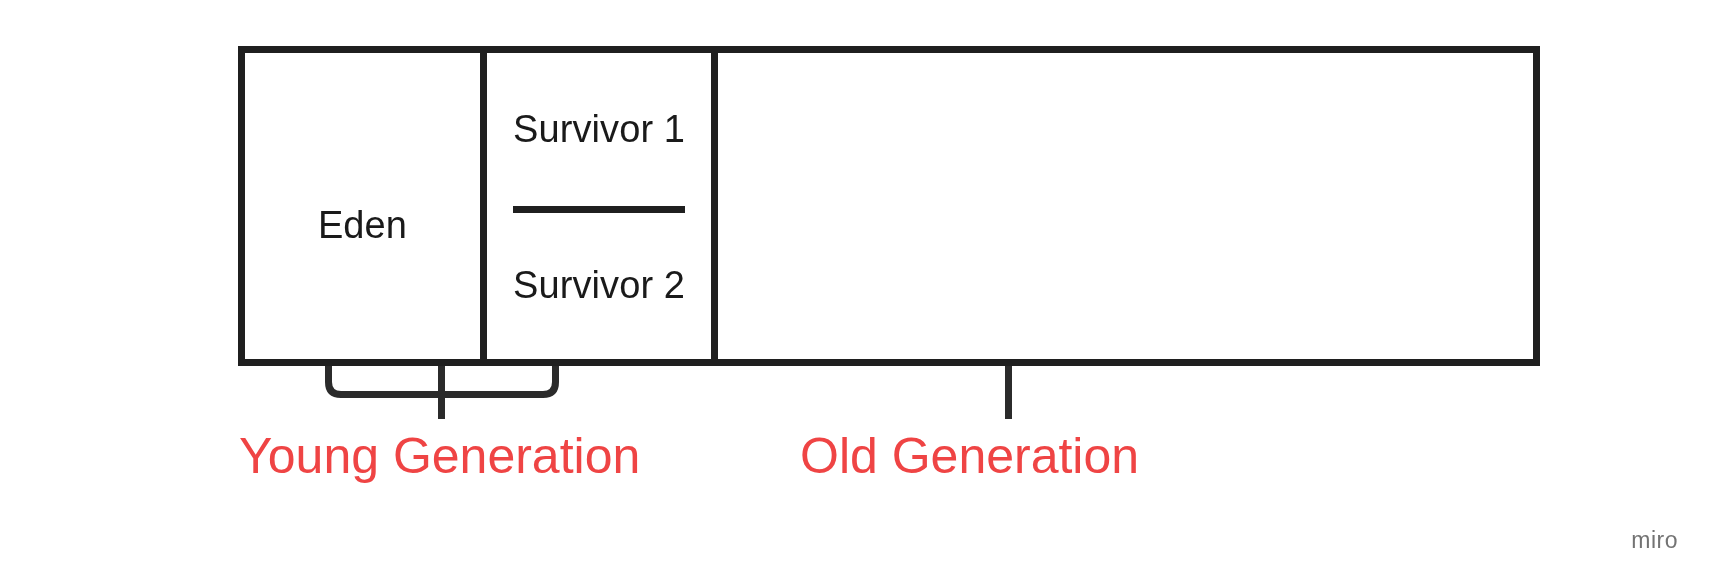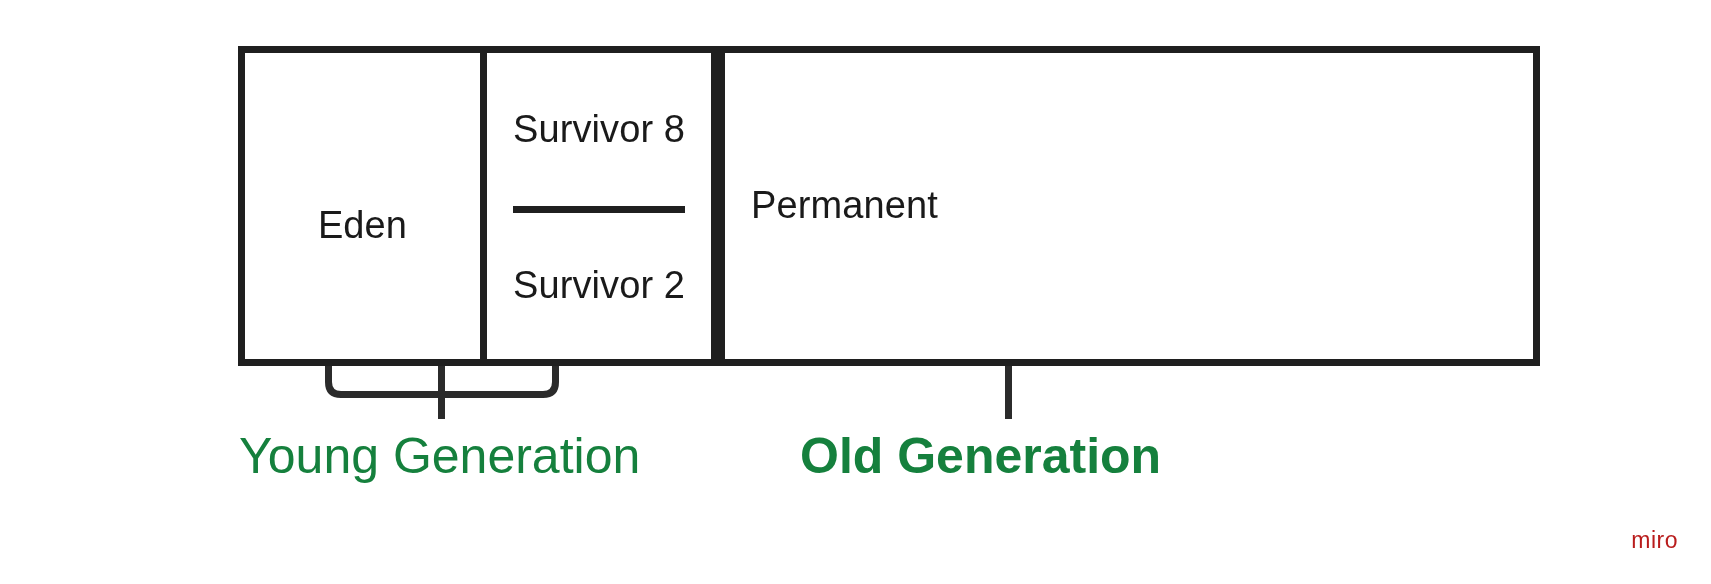--- a/index.html
+++ b/index.html
@@ -106,62 +106,59 @@
     width: 7px;
     height: 53px;
     background: #2b2b2b;
   }
 
   
   .gen-caption {
     position: absolute;
     font-size: 50px;
     line-height: 1;
-    color: #15803d;
+    color: #ef4444;
     white-space: nowrap;
     letter-spacing: 0px;
   }
   .caption-young { left: 239px;  top: 431px; }
-  .caption-old   { left: 800px;  top: 431px; font-weight: bold; }
+  .caption-old   { left: 800px;  top: 431px; }
 
   
   .watermark {
     position: absolute;
     right: 33px;
     bottom: 30px;
     font-size: 23px;
-    color: #b91c1c;
+    color: #737373;
     letter-spacing: 0.5px;
     user-select: none;
   }
 </style>
 </head>
 <body>
 
 <div id="diagram-canvas">
 
   <div class="memory-bar">
 
     <div class="region region-eden">
       <span class="region-label">Eden</span>
     </div>
 
     <div class="region region-survivors">
       <div class="survivor-cell">
-        <span class="region-label">Survivor 8</span>
+        <span class="region-label">Survivor 1</span>
       </div>
       <div class="survivor-cell">
         <span class="region-label">Survivor 2</span>
       </div>
     </div>
 
 
-    <div class="region region-perm">
-      <span class="region-label">Permanent</span>
-    </div>
 
   </div>
 
   <div class="young-brace">
     <svg width="234" height="32" viewBox="0 0 234 32" xmlns="http://www.w3.org/2000/svg">
       <path d="M3.5 0 L3.5 16 Q3.5 28.5 16 28.5 L218 28.5 Q230.5 28.5 230.5 16 L230.5 0" fill="none" stroke="#2b2b2b" stroke-width="7" stroke-linecap="butt"></path>
     </svg>
   </div>
   <div class="young-stem"></div>
 

